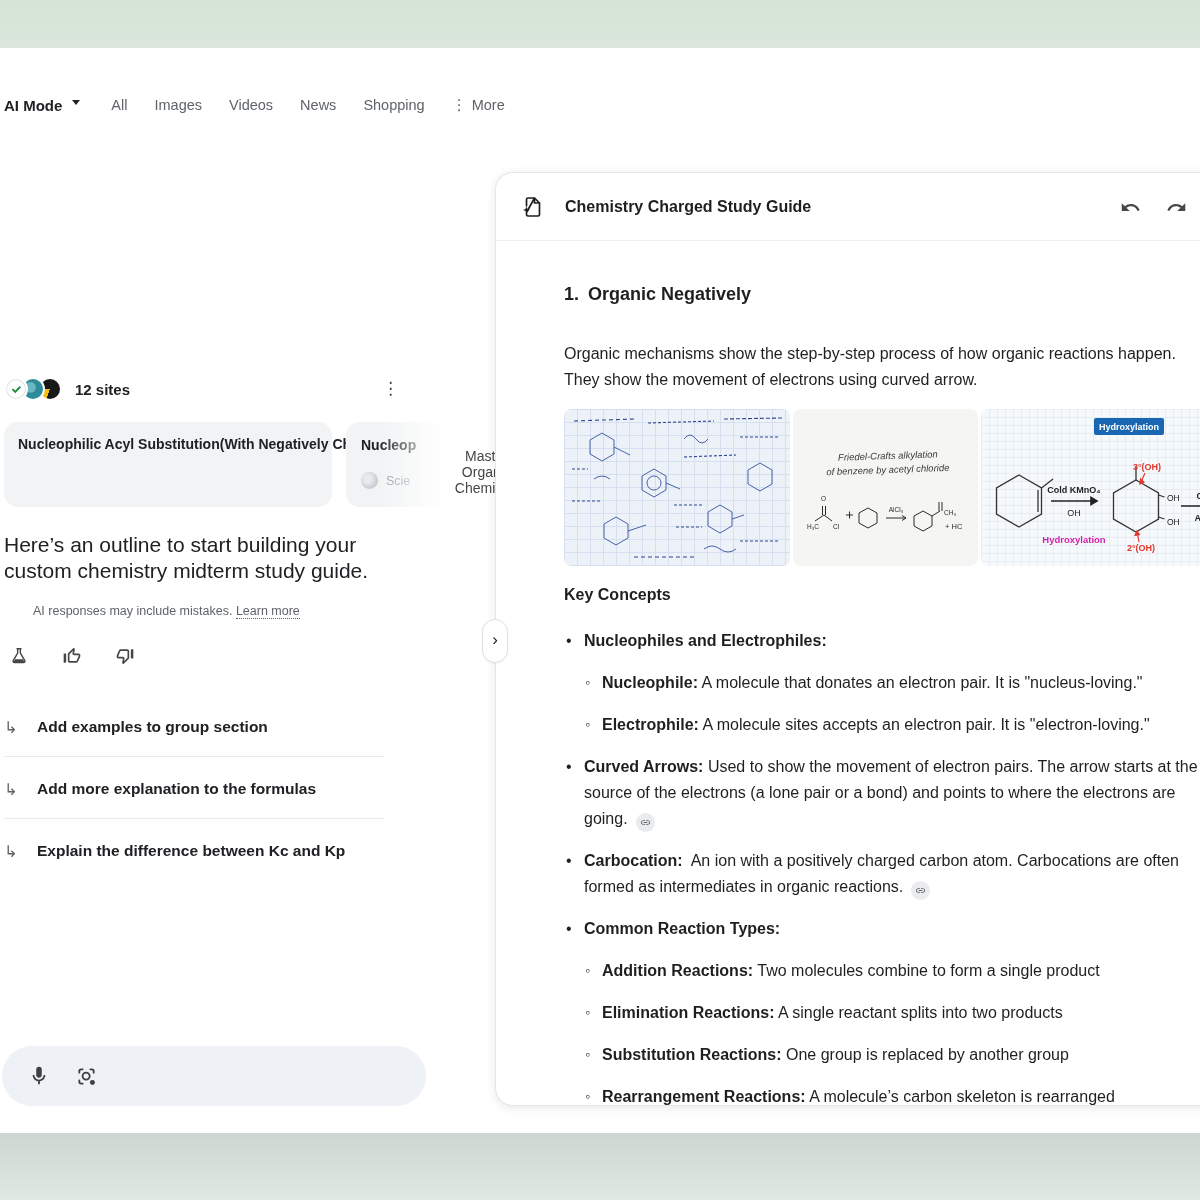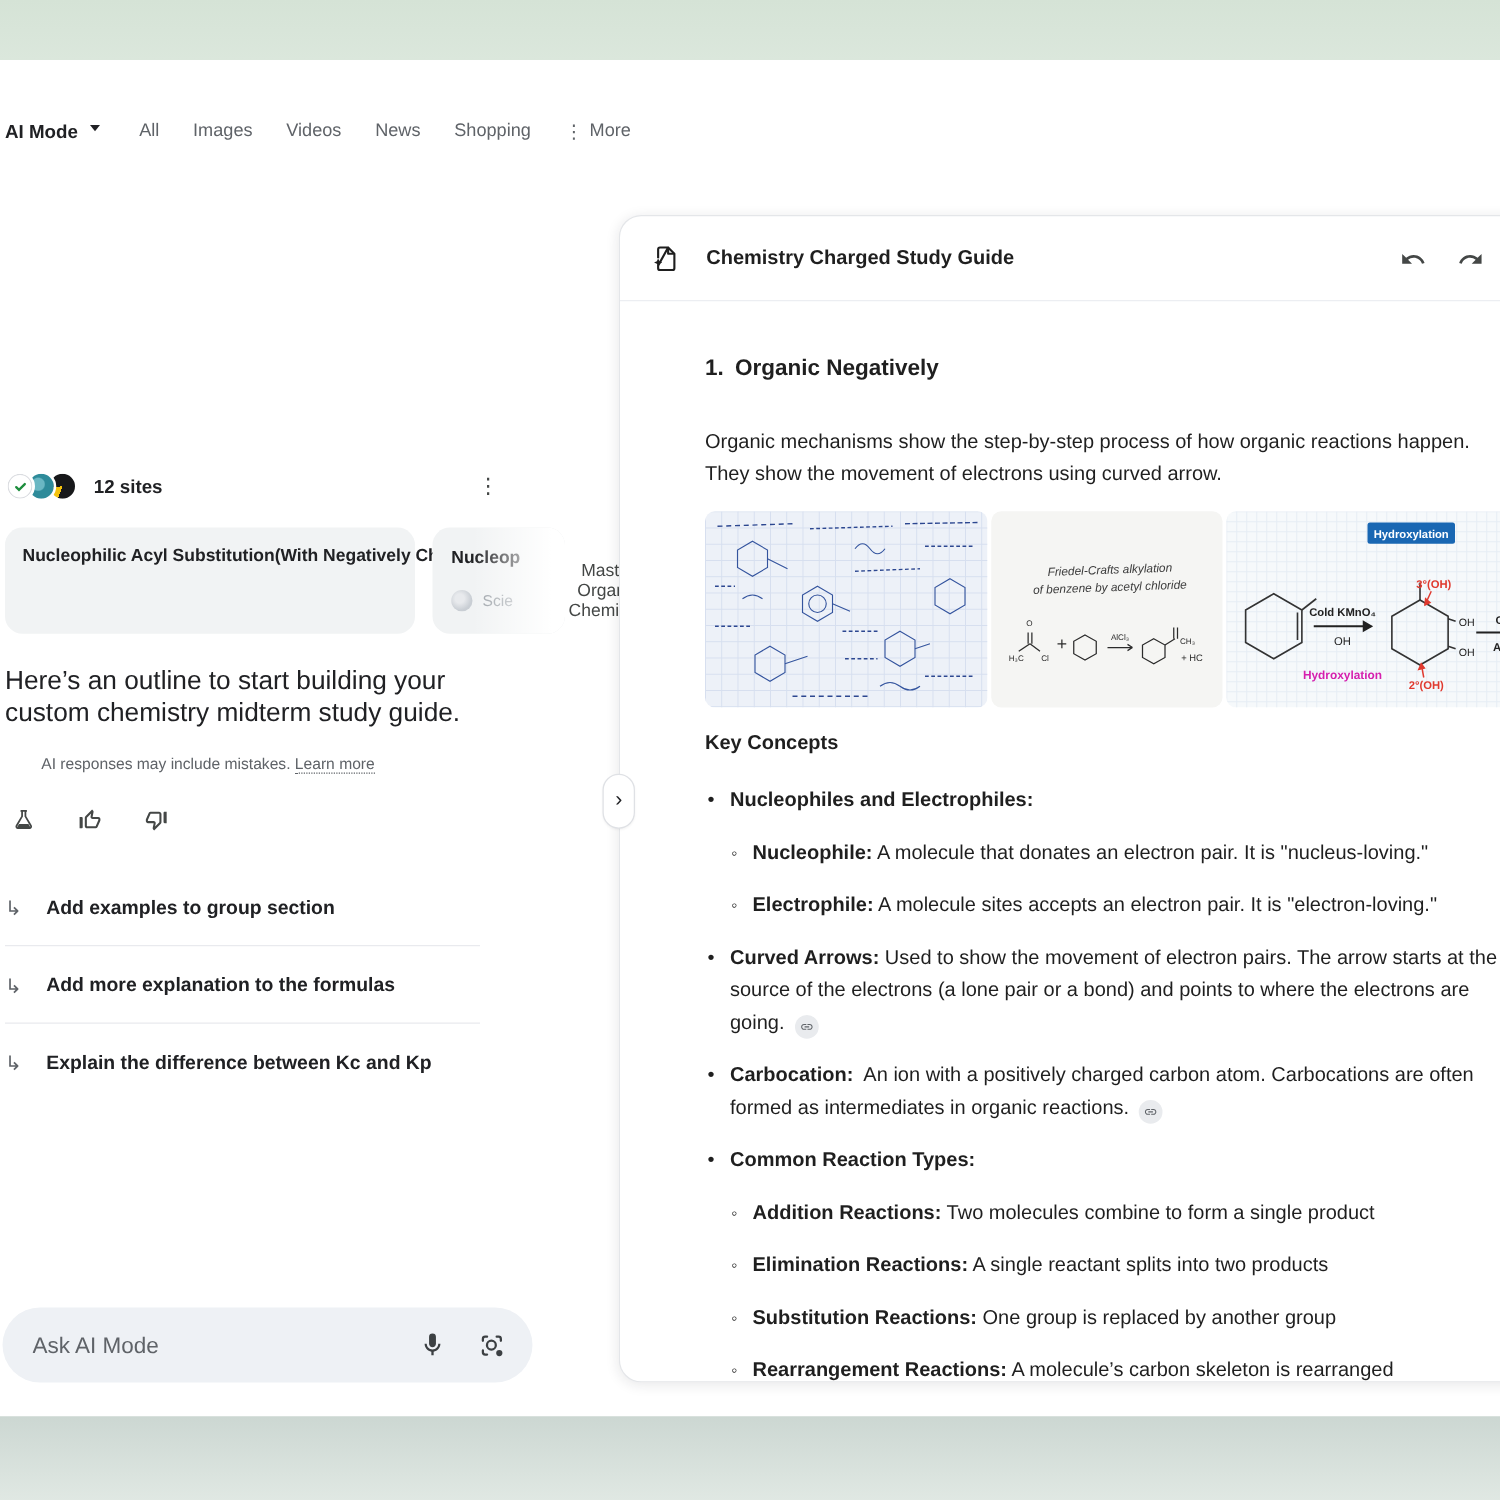--- a/index.html
+++ b/index.html
@@ -203,21 +203,20 @@
     <span class="sugg-arrow">↳</span>
     <span class="sugg-label">Add more explanation to the formulas</span>
   </div>
   <div class="abs sugg-div" style="top:818px;"></div>
   <div class="abs sugg-row" style="top:836px;">
     <span class="sugg-arrow">↳</span>
     <span class="sugg-label">Explain the difference between Kc and Kp</span>
   </div>
 
   <div class="abs ask">
-    <input type="text" placeholder="Ask AI Mode" style="">
     <span class="ask-icon">
       <svg width="22" height="22" viewBox="0 0 24 24">
           <path fill="#3c4043" d="M12 14c1.66 0 3-1.34 3-3V5a3 3 0 0 0-6 0v6c0 1.66 1.34 3 3 3z"></path>
           <path fill="#3c4043" d="M17 11c0 2.76-2.24 5-5 5s-5-2.24-5-5H5.1c0 3.45 2.55 6.3 5.9 6.85V21h2v-3.15c3.35-.55 5.9-3.4 5.9-6.85H17z"></path>
         </svg>
     </span>
     <span class="ask-icon">
       <svg width="23" height="23" viewBox="0 0 24 24">
           <g fill="none" stroke="#3c4043" stroke-width="1.9" stroke-linecap="round">
             <path d="M4.5 8V6.4c0-1 .9-1.9 1.9-1.9H8"></path>

